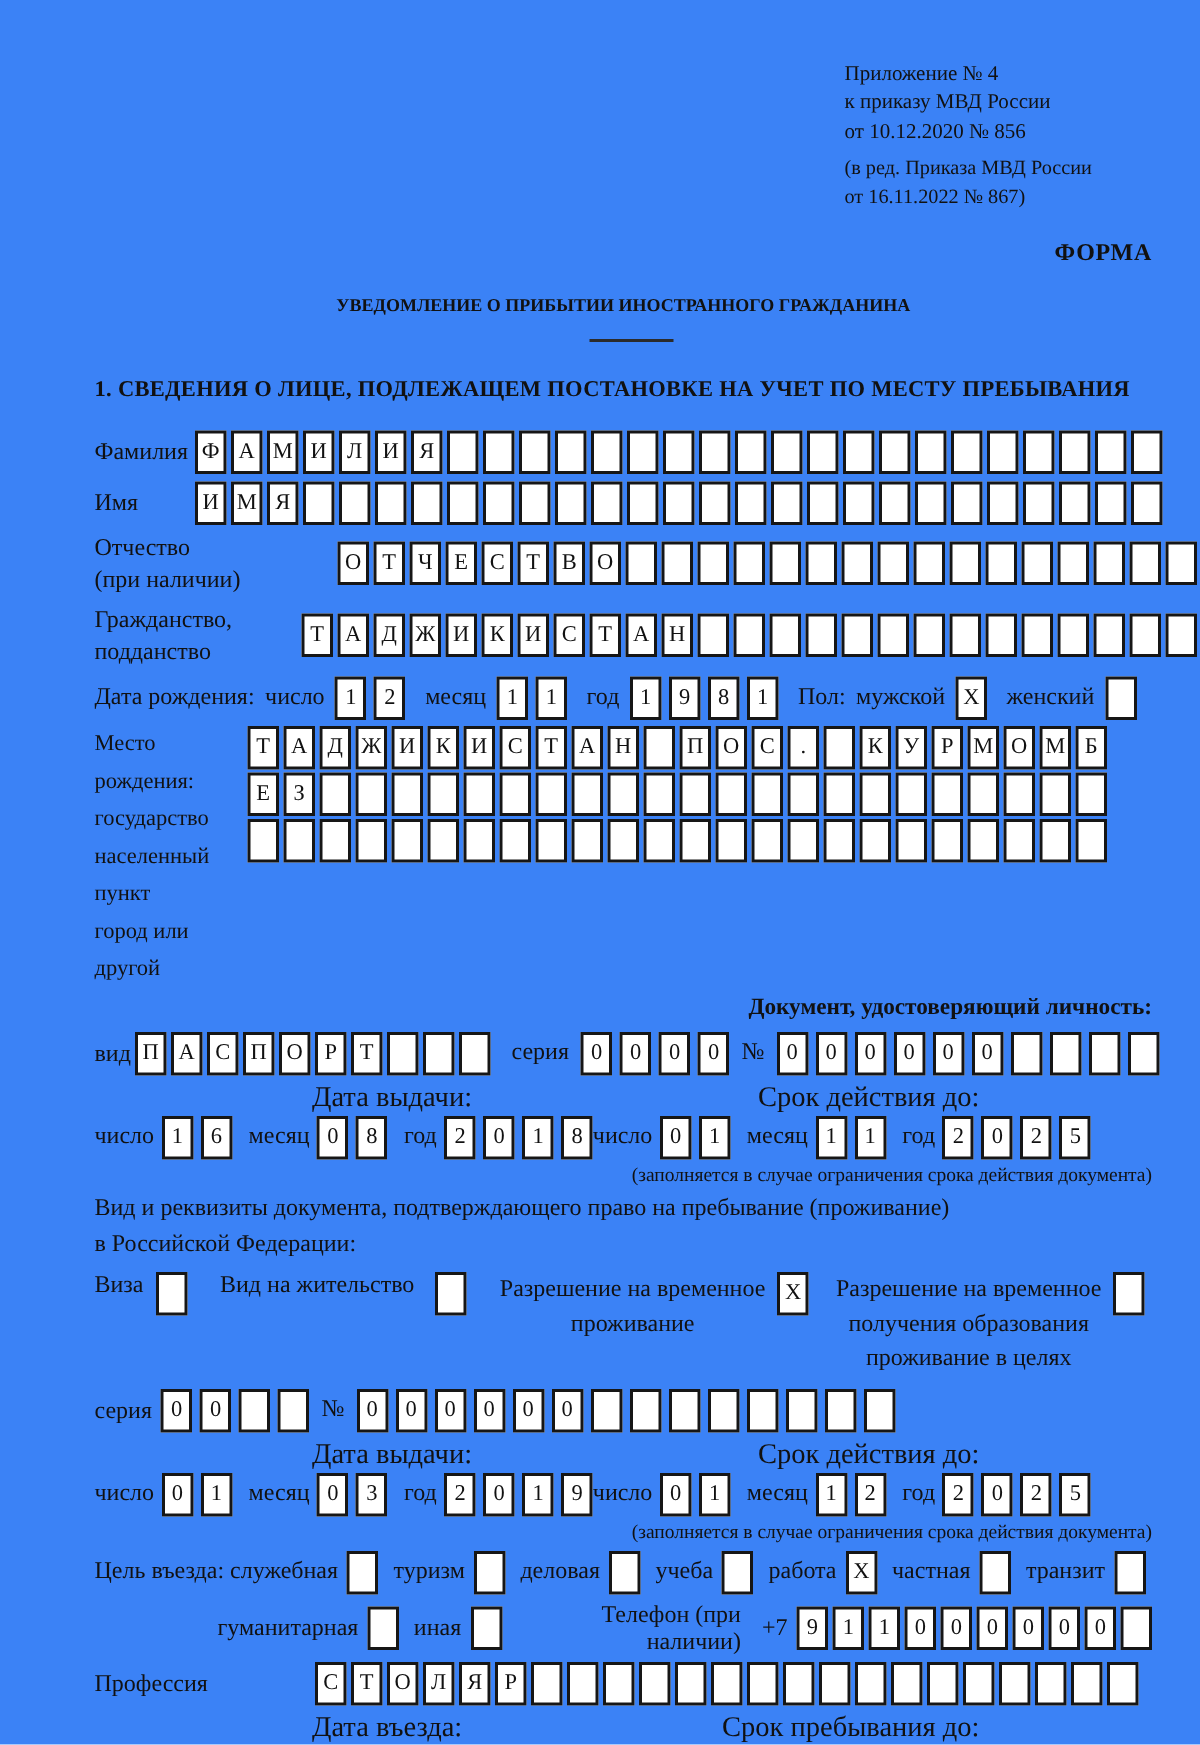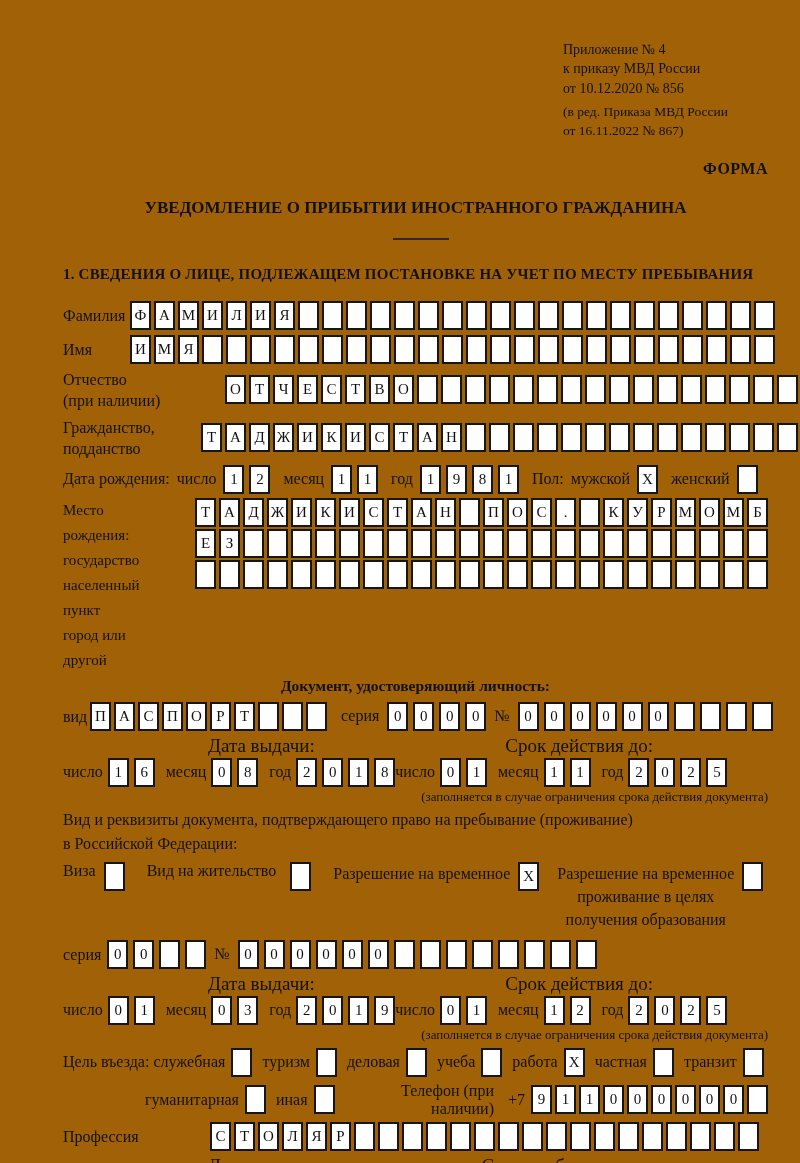--- a/index.html
+++ b/index.html
@@ -1,52 +1,52 @@
 <!DOCTYPE html>
 <html><head>
 <meta charset="utf-8">
 <style>
   html,body{margin:0;padding:0;background:#fff;}
   .page{
     position:relative;box-sizing:border-box;width:800px;height:1163px;
-    background:#a16207;color:#111;overflow:hidden;
+    background:#3b82f6;color:#111;overflow:hidden;
     font-family:"Liberation Serif","DejaVu Serif",serif;
     padding:40px 32px 0 63px;font-size:16px;
   }
   
   .annex{width:205px;margin-left:auto;font-size:14px;line-height:1.38;}
   .annex .amend{margin-top:5px;font-size:13.5px;}
   .forma{margin-top:20px;text-align:right;font-weight:bold;letter-spacing:.5px;}
-  .title{margin-top:16px;text-align:center;font-weight:bold;font-size:17px;line-height:1.6;}
+  .title{margin-top:16px;text-align:center;font-weight:bold;font-size:12px;line-height:1.6;}
   .title-underline{display:inline-block;width:56px;height:13px;border-bottom:2px solid #2b2b2b;margin-left:10px;}
   .section-title{margin-top:17px;margin-bottom:17px;font-weight:bold;font-size:15px;white-space:nowrap;letter-spacing:.2px;}
   
   .cellrow{display:inline-flex;gap:3px;flex:none;}
   .cellrow.wide{gap:5px;}
   .cell{
     flex:none;box-sizing:content-box;display:inline-block;width:17px;height:25px;
     border:2px solid #161616;text-align:center;line-height:25px;font-size:15px;background:#fff;
   }
   
   .frow{display:flex;align-items:center;margin-bottom:3px;min-height:31px;}
   .frow.top{align-items:center;gap:18px;}
   .flabel{flex:none;line-height:21px;}
   .w67{width:67px;} .w144{width:144px;} .w120{width:120px;} .w147{width:147px;}
   .sub{display:block;}
   .gap8{margin-left:8px;margin-right:8px;} .gap14{margin-left:14px;margin-right:8px;}
   .mr6{margin-right:6px;}
   
   .inlbl{flex:none;margin-right:7px;} .inlbl.sp{margin-left:13px;}
   
-  .twocol{display:flex;align-items:flex-start;margin-bottom:3px;justify-content:space-between;}
+  .twocol{display:flex;align-items:flex-start;margin-bottom:3px;}
   .lblcol{flex:none;line-height:25px;}
   .lblcol.w102{width:102px;font-size:15px;}
   .cellcol .cellrow{display:flex;margin-bottom:2px;}
   
-  .center-bold{text-align:center;font-weight:bold;font-size:15.5px;margin:4px 0 6px 0;}
+  .center-bold{text-align:right;font-weight:bold;font-size:15.5px;margin:4px 0 6px 0;}
   
   .dates{margin-bottom:2px;}
   .dates-titles{display:flex;font-size:19px;margin-bottom:1px;}
   .dtitle.left{margin-left:145px;} .dtitle.right{margin-left:auto;margin-right:115px;}
   .dates-line{display:flex;align-items:center;}
   .dgroup{display:inline-flex;align-items:center;gap:5px;}
   .dgroup .lbl{margin-left:6px;}
   .dgroup.rightg{margin-left:auto;margin-right:62px;}
   .note{text-align:right;font-size:13px;margin-top:2px;margin-bottom:3px;}
   
@@ -428,28 +428,29 @@
     <span>Виза</span>
     <span class="cellrow bgap">
         <span class="cell"></span>
       </span>
     <span class="vgap" style="margin-left:22px;">Вид на жительство</span>
     <span class="cellrow bgap" style="margin-left:14px;">
         <span class="cell"></span>
       </span>
     <span class="opt-text vgap" style="margin-left:22px;">
       <span class="sub">Разрешение на временное</span>
+      <span class="sub">проживание</span>
     </span>
     <span class="cellrow bgap">
         <span class="cell">X</span>
       </span>
     <span class="opt-text vgap" style="margin-left:18px;">
       <span class="sub">Разрешение на временное</span>
+      <span class="sub">получения образования</span>
       <span class="sub">проживание в целях</span>
-      <span class="sub">получения образования</span>
     </span>
     <span class="cellrow bgap">
         <span class="cell"></span>
       </span>
   </div>
 
   <div class="frow">
     <span class="flabel mr6">серия</span>
     <span class="cellrow wide">
         <span class="cell">0</span>

